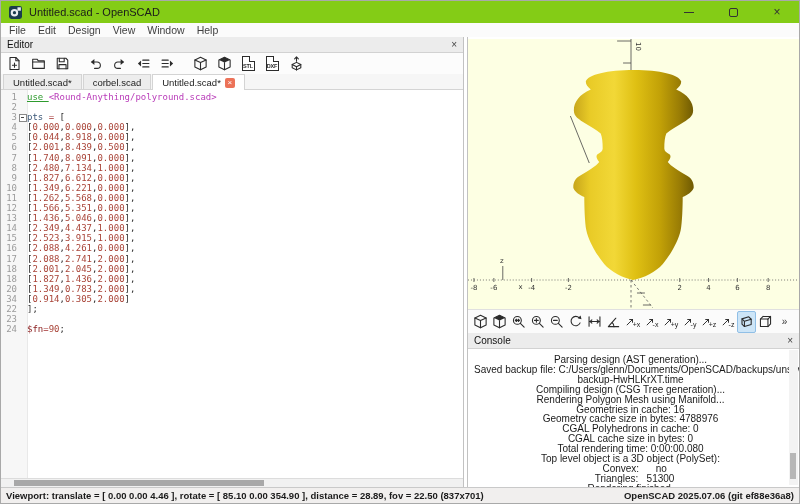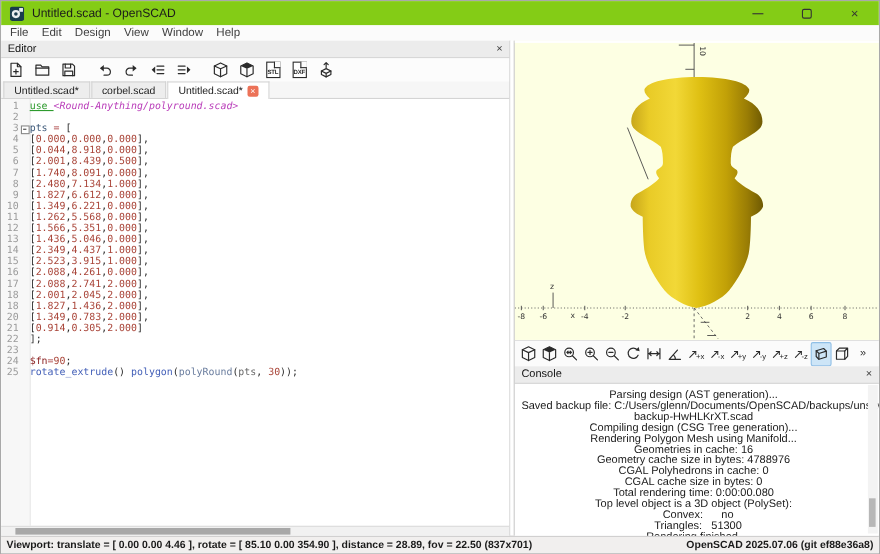--- a/index.html
+++ b/index.html
@@ -49,21 +49,21 @@
   
   .code-area { flex:1; position:relative; overflow:hidden; background:#fff; font-family:"DejaVu Sans Mono", monospace; font-size:9px; line-height:10.1px; padding-top:2px; min-height:0; }
   .code-area::before { content:''; position:absolute; left:0; top:0; width:26px; height:100%; background:#f7f7f7; border-right:1px solid #e9e9e9; }
   .code-line { display:flex; position:relative; }
   .ln { width:16px; text-align:right; color:#9b9b9b; flex:none; }
   .foldcol { width:10px; flex:none; position:relative; }
   .fold::after { content:''; position:absolute; left:2px; top:2px; width:6px; height:6px; border:1px solid #888; background:#fff; }
   .fold::before { content:''; position:absolute; left:4px; top:5px; width:3px; height:1px; background:#444; z-index:1; }
   .code-text { white-space:pre; }
   .kw  { color:#2e9b2e;text-decoration:underline; }
-  .str { color:#b93cb9;font-style:italic; }
+  .str { color:#b93cb9; }
   .var { color:#3c5878; }
   .op  { color:#a33333; }
   .num { color:#a94438; }
   .pun { color:#2a2a2a; }
   .sys { color:#8b2020; }
   .fn  { color:#4460b8; }
   .fn2 { color:#6a7d9e; }
   .var2{ color:#666; }
 
   .hscroll { height:9px; flex:none; background:#f1f1f1; border-top:1px solid #dcdcdc; position:relative; }
@@ -317,43 +317,38 @@
               <span class="ln">18</span>
               <span class="foldcol"></span>
               <span class="code-text"><span class="pun">[</span><span class="num">1.827</span><span class="pun">,</span><span class="num">1.436</span><span class="pun">,</span><span class="num">2.000</span><span class="pun">],</span></span>
             </div>
             <div class="code-line">
               <span class="ln">20</span>
               <span class="foldcol"></span>
               <span class="code-text"><span class="pun">[</span><span class="num">1.349</span><span class="pun">,</span><span class="num">0.783</span><span class="pun">,</span><span class="num">2.000</span><span class="pun">],</span></span>
             </div>
             <div class="code-line">
-              <span class="ln">21</span>
+              <span class="ln">34</span>
               <span class="foldcol"></span>
               <span class="code-text"><span class="pun">[</span><span class="num">0.914</span><span class="pun">,</span><span class="num">0.305</span><span class="pun">,</span><span class="num">2.000</span><span class="pun">]</span></span>
             </div>
             <div class="code-line">
               <span class="ln">22</span>
               <span class="foldcol"></span>
               <span class="code-text"><span class="pun">];</span></span>
             </div>
             <div class="code-line">
               <span class="ln">23</span>
               <span class="foldcol"></span>
               <span class="code-text"></span>
             </div>
             <div class="code-line">
               <span class="ln">24</span>
               <span class="foldcol"></span>
               <span class="code-text"><span class="sys">$fn</span><span class="op">=</span><span class="num">90</span><span class="pun">;</span></span>
-            </div>
-            <div class="code-line">
-              <span class="ln">25</span>
-              <span class="foldcol"></span>
-              <span class="code-text"><span class="fn">rotate_extrude</span><span class="pun">() </span><span class="fn">polygon</span><span class="pun">(</span><span class="fn2">polyRound</span><span class="pun">(</span><span class="var2">pts</span><span class="pun">, </span><span class="num">30</span><span class="pun">));</span></span>
             </div>
           </div>
       </div>
       <div class="hscroll">
         <div class="thumb"></div>
       </div>
     </div>
 
     <div class="splitter"></div>
 
@@ -529,21 +524,21 @@
         </div>
 
       <div class="phead">
         <span>Console</span>
         <span class="x">×</span>
       </div>
       <div class="console-body">
         <div>
             <div class="console-line">Parsing design (AST generation)...</div>
             <div class="console-line">Saved backup file: C:/Users/glenn/Documents/OpenSCAD/backups/unsaved-</div>
-            <div class="console-line">backup-HwHLKrXT.scad</div>
+            <div class="console-line">backup-HwHLKrXT.time</div>
             <div class="console-line">Compiling design (CSG Tree generation)...</div>
             <div class="console-line">Rendering Polygon Mesh using Manifold...</div>
             <div class="console-line">Geometries in cache: 16</div>
             <div class="console-line">Geometry cache size in bytes: 4788976</div>
             <div class="console-line">CGAL Polyhedrons in cache: 0</div>
             <div class="console-line">CGAL cache size in bytes: 0</div>
             <div class="console-line">Total rendering time: 0:00:00.080</div>
             <div class="console-line">Top level object is a 3D object (PolySet):</div>
             <div class="console-line">   Convex:      no</div>
             <div class="console-line">   Triangles:   51300</div>

